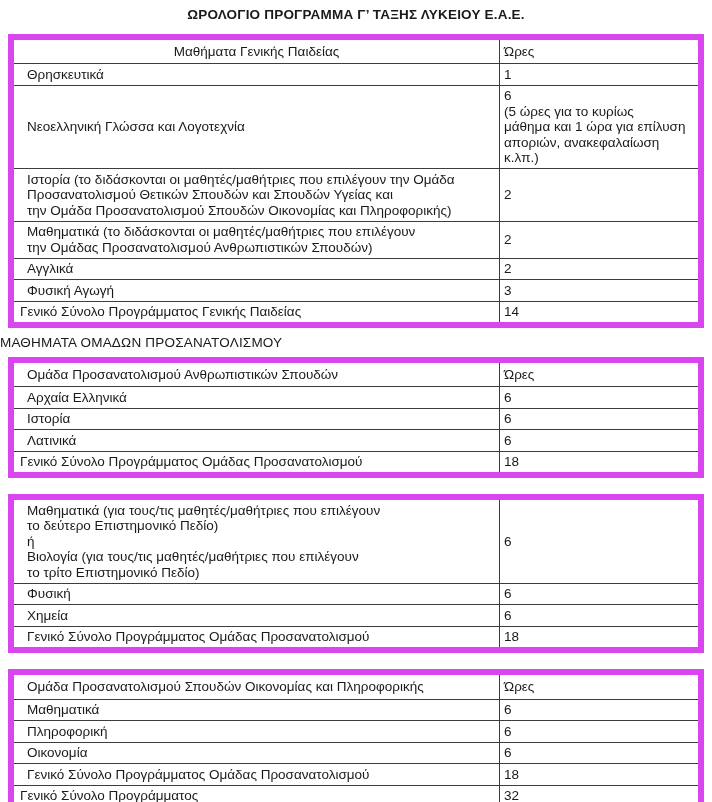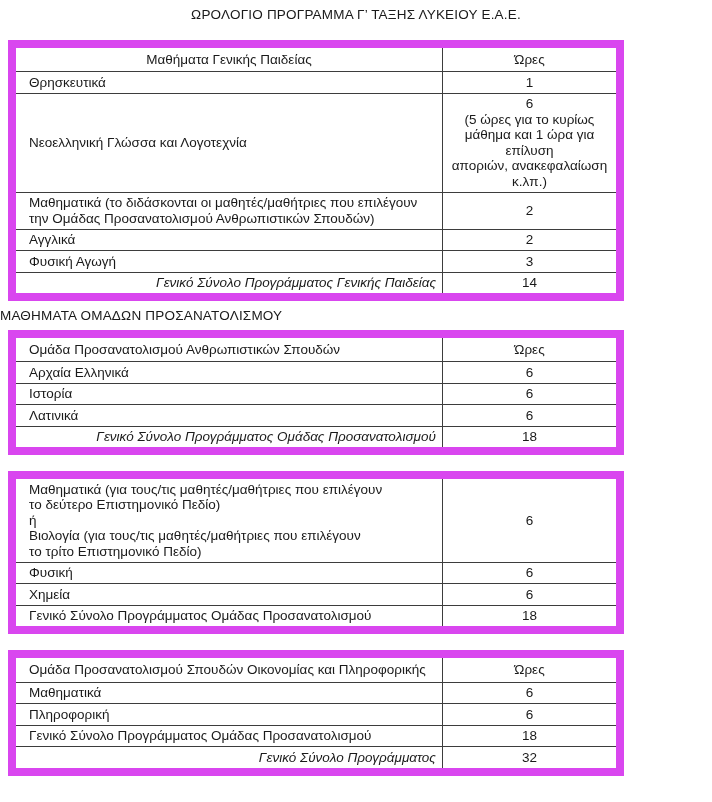--- a/index.html
+++ b/index.html
@@ -11,53 +11,53 @@
     background: #ffffff;
     overflow: hidden;
     font-family: "Liberation Sans", "DejaVu Sans", sans-serif;
     color: #1a1a1a;
     font-size: 13.5px;
     line-height: 15.5px;
   }
   .doc-title {
     text-align: center;
     padding-top: 7px;
-    margin-bottom: 17px;
+    margin-bottom: 11px;
     font-size: 13.5px;
     letter-spacing: 0.2px;
+    font-weight: bold;
   }
   .section-title {
     text-align: left;
     margin: 7px 0 6px 0;
     font-size: 13.5px;
     letter-spacing: 0.2px;
   }
   table.sched {
     border-collapse: collapse;
     table-layout: fixed;
     margin-left: 8px;
-    width: 616px;
-    border: 8px solid #d946ef;
+    width: 696px;
+    border: 6px solid #d946ef;
   }
   table.sched + table.sched { margin-top: 16px; }
   .sched td {
     border: 1.5px solid #3d3d3d;
     padding: 2.5px 6px 2.5px 13px;
     vertical-align: middle;
     white-space: pre-line;
     overflow: hidden;
   }
   .sched td.hours {
-    text-align: center;
     padding: 2.5px 4px;
   }
   .sched tr.head td.subject-head { text-align: center; padding: 4px 6px; }
   .sched tr.head td.subject-head.left { text-align: left; padding: 4px 6px 4px 13px; }
   .sched tr.head td.hours { padding: 4px 4px; }
-  .sched td.total-right { text-align: right; padding: 2.5px 6px 2.5px 6px; font-style: italic; }
+  .sched td.total-right { text-align: left; padding: 2.5px 6px 2.5px 6px; }
   .sched td.total-left  { text-align: left; }
 </style>
 </head>
 <body>
 
 <div class="page">
 
   <div class="doc-title">ΩΡΟΛΟΓΙΟ ΠΡΟΓΡΑΜΜΑ Γ’ ΤΑΞΗΣ ΛΥΚΕΙΟΥ Ε.Α.Ε.</div>
 
   <table class="sched">
@@ -75,20 +75,26 @@
       <td class="hours">1</td>
     </tr>
     <tr>
       <td>Νεοελληνική Γλώσσα και Λογοτεχνία</td>
       <td class="hours">6
 (5 ώρες για το κυρίως
 μάθημα και 1 ώρα για επίλυση
 αποριών, ανακεφαλαίωση κ.λπ.)</td>
     </tr>
     <tr>
+      <td>Ιστορία (το διδάσκονται οι μαθητές/μαθήτριες που επιλέγουν την Ομάδα
+Προσανατολισμού Θετικών Σπουδών και Σπουδών Υγείας και
+την Ομάδα Προσανατολισμού Σπουδών Οικονομίας και Πληροφορικής)</td>
+      <td class="hours">2</td>
+    </tr>
+    <tr>
       <td>Μαθηματικά (το διδάσκονται οι μαθητές/μαθήτριες που επιλέγουν
 την Ομάδας Προσανατολισμού Ανθρωπιστικών Σπουδών)</td>
       <td class="hours">2</td>
     </tr>
     <tr>
       <td>Αγγλικά</td>
       <td class="hours">2</td>
     </tr>
     <tr>
       <td>Φυσική Αγωγή</td>
@@ -173,20 +179,24 @@
     </tr>
     <tr>
       <td>Μαθηματικά</td>
       <td class="hours">6</td>
     </tr>
     <tr>
       <td>Πληροφορική</td>
       <td class="hours">6</td>
     </tr>
     <tr>
+      <td>Οικονομία</td>
+      <td class="hours">6</td>
+    </tr>
+    <tr>
       <td class="total-left">Γενικό Σύνολο Προγράμματος Ομάδας Προσανατολισμού</td>
       <td class="hours">18</td>
     </tr>
     <tr>
       <td class="total-right">Γενικό Σύνολο Προγράμματος</td>
       <td class="hours">32</td>
     </tr>
   </tbody>
     </table>
 

